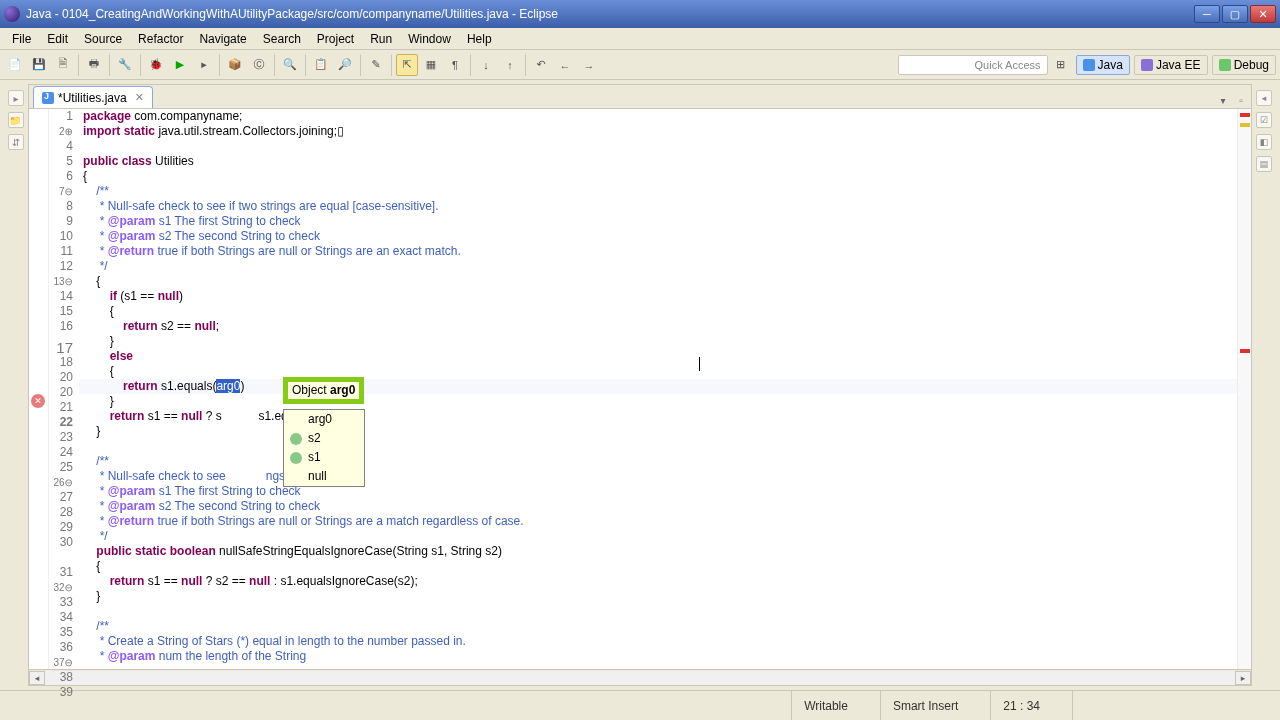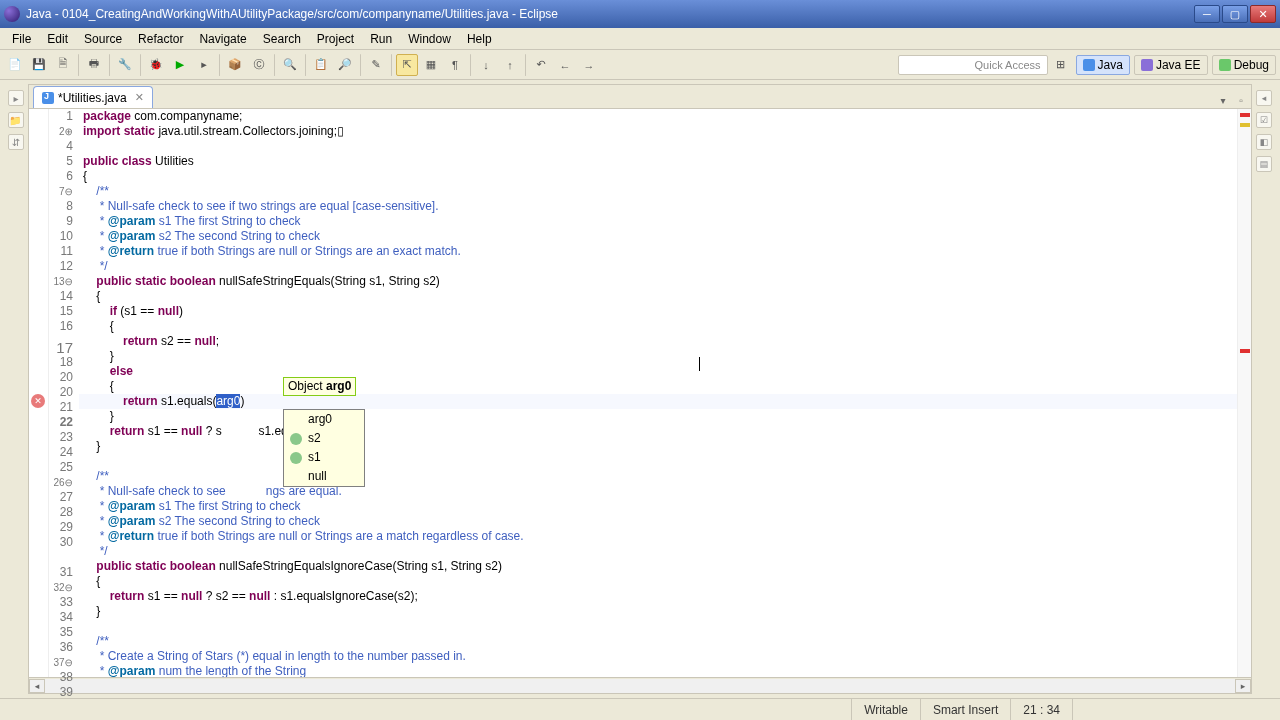--- a/index.html
+++ b/index.html
@@ -52,40 +52,40 @@
 .code-col { flex:1; background:#fff; overflow:hidden; position:relative;}
 .code-col .line{ height:15px; white-space:pre; padding-left:4px;}
 .code-col .hl-line{ background:#f6f8fe;}
 .overview { width:14px; background:#f8f8f8; border-left:1px solid #eee; position:relative;}
 .overview .mark{ position:absolute; left:2px; width:10px; height:4px;}
 .overview .mark.err{ background:#e03030;}
 .overview .mark.warn{ background:#e0c030;}
 
 .kw{ color:#7f0055; font-weight:bold;}
 .jd{ color:#3f5fbf;}
-.jdt{ color:#0369a1; font-weight:bold;}
+.jdt{ color:#8b5cf6; font-weight:bold;}
 .selparam{ background:#3060c8; color:#fff;}
 
 
-.param-hint{ position:absolute; background:#ffffe1; border:1px solid #84cc16; padding:1px 4px; font-family:Tahoma,sans-serif; font-size:11px; z-index:5;}
+.param-hint{ position:absolute; background:#ffffe1; border:5px solid #84cc16; padding:1px 4px; font-family:Tahoma,sans-serif; font-size:11px; z-index:5;}
 .param-hint b{ font-weight:bold;}
 .ac-popup{ position:absolute; background:#ffffe1; border:1px solid #808080; z-index:5; font-family:Tahoma,sans-serif; font-size:11px;}
 .ac-item{ padding:2px 20px 2px 6px; display:flex; align-items:center; gap:6px; cursor:pointer;}
 .ac-item .ac-icon{ width:12px; height:12px; border-radius:50%; background:#8ac88a; display:inline-block;}
 .ac-item .ac-icon.empty{ background:transparent;}
 
 .hscroll{ height:16px; background:#ece9d8; border-top:1px solid #cac6b8; display:flex; align-items:center;}
 .hscroll .sbtn{ width:16px; height:14px; background:#f0f0f0; border:1px solid #cac6b8; display:flex; align-items:center; justify-content:center; font-size:9px; color:#666; cursor:pointer;}
 .hscroll .strack{ flex:1; height:14px; background:#f0f0f0;}
 
 .right-gutter { width:24px; background:#ece9d8; display:flex; flex-direction:column; align-items:center; gap:6px; padding-top:6px;}
 .right-gutter .rgicon{ width:16px; height:16px; border:1px solid #cac6b8; background:#f8f7f0; cursor:pointer; border-radius:2px; display:flex; align-items:center; justify-content:center; font-size:9px; color:#888;}
 
 
-.statusbar{ height:22px; background:#ece9d8; border-top:1px solid #cac6b8; display:flex; align-items:flex-start; font-size:11px; color:#333; padding:0 8px;}
+.statusbar{ height:30px; background:#ece9d8; border-top:1px solid #cac6b8; display:flex; align-items:flex-start; font-size:11px; color:#333; padding:0 8px;gap:20px;}
 .statusbar .scell{ padding:0 12px; border-left:1px solid #cac6b8; height:100%; display:flex; align-items:center;}
 .statusbar .scell:first-child{ border-left:none;}
 .statusbar .sspacer{ flex:1;}
 
 
 .caret{ position:absolute; width:1px; height:14px; background:#000;}
 </style>
 </head>
 <body>
 
@@ -231,21 +231,20 @@
           <div class="line"><span class="kw">import</span><span> </span><span class="kw">static</span><span> java.util.stream.Collectors.</span><span>joining</span><span>;</span><span>▯</span></div>
           <div class="line"></div>
           <div class="line"><span class="kw">public</span><span> </span><span class="kw">class</span><span> Utilities</span></div>
           <div class="line"><span>{</span></div>
           <div class="line"><span>    </span><span class="jd">/**</span></div>
           <div class="line"><span>     </span><span class="jd">* Null-safe check to see if two strings are equal [case-sensitive].</span></div>
           <div class="line"><span>     </span><span class="jd">* </span><span class="jdt">@param</span><span class="jd"> s1 The first String to check</span></div>
           <div class="line"><span>     </span><span class="jd">* </span><span class="jdt">@param</span><span class="jd"> s2 The second String to check</span></div>
           <div class="line"><span>     </span><span class="jd">* </span><span class="jdt">@return</span><span class="jd"> true if both Strings are null or Strings are an exact match.</span></div>
           <div class="line"><span>     </span><span class="jd">*/</span></div>
-          <div class="line"><span>    </span><span class="kw">public</span><span> </span><span class="kw">static</span><span> </span><span class="kw">boolean</span><span> nullSafeStringEquals(String s1, String s2)</span></div>
           <div class="line"><span>    {</span></div>
           <div class="line"><span>        </span><span class="kw">if</span><span> (s1 == </span><span class="kw">null</span><span>)</span></div>
           <div class="line"><span>        {</span></div>
           <div class="line"><span>            </span><span class="kw">return</span><span> s2 == </span><span class="kw">null</span><span>;</span></div>
           <div class="line"><span>        }</span></div>
           <div class="line"><span>        </span><span class="kw">else</span></div>
           <div class="line"><span>        {</span></div>
           <div class="line hl-line"><span>            </span><span class="kw">return</span><span> s1.equals(</span><span class="selparam">arg0</span><span>)</span></div>
           <div class="line"><span>        }</span></div>
           <div class="line"><span>        </span><span class="kw">return</span><span> s1 == </span><span class="kw">null</span><span> ? s</span><span>           </span><span>s1.equals(s2);</span></div>

